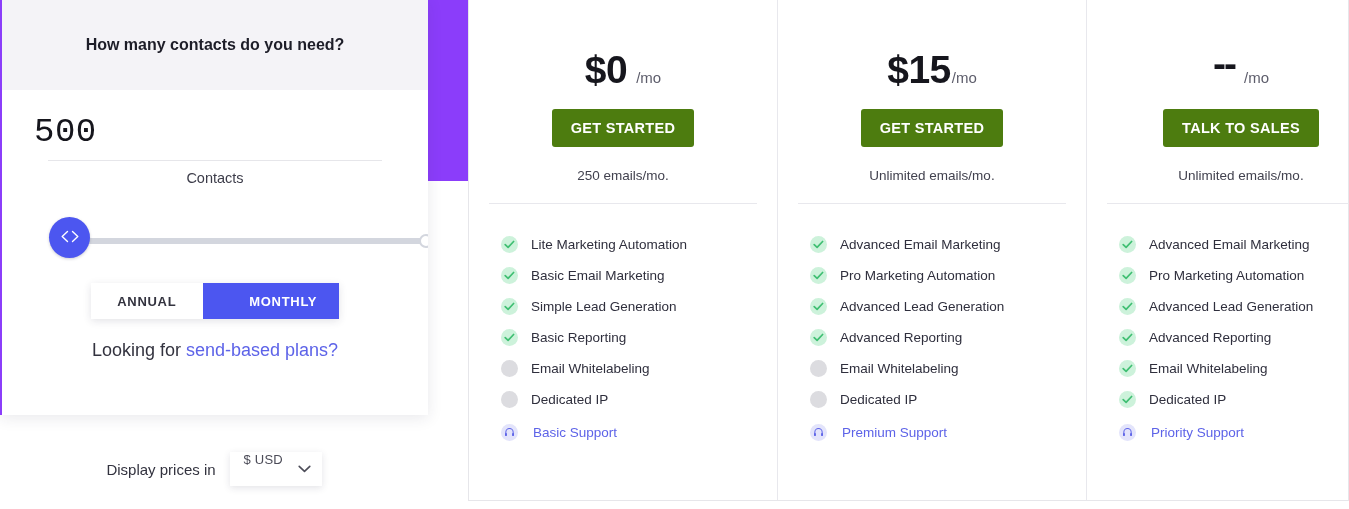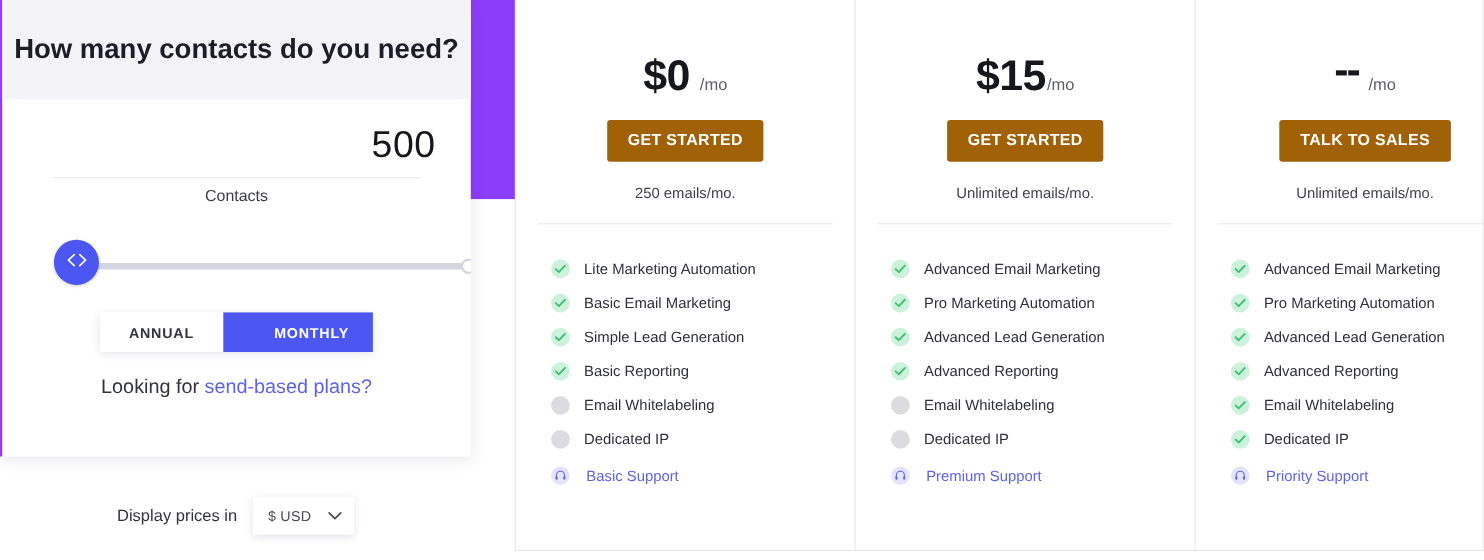--- a/index.html
+++ b/index.html
@@ -66,21 +66,21 @@
   .price-period {
     font-size: 15px;
     color: #5d5d6b;
     font-weight: 400;
   }
   .price-period.gap { margin-left: 9px; }
   .price-period.nogap { margin-left: 1px; }
 
   .cta-button {
     margin-top: 15px;
-    background: #a16207;
+    background: #4d7c0f;
     color: #ffffff;
     border: none;
     border-radius: 3px;
     font-family: "Liberation Sans", sans-serif;
     font-size: 14.5px;
     font-weight: 700;
     letter-spacing: 0.3px;
     padding: 11px 19px;
     cursor: pointer;
     white-space: nowrap;
@@ -140,33 +140,34 @@
     overflow: hidden;
   }
   .calc-header {
     height: 90px;
     background: #f4f3f7;
     display: flex;
     align-items: center;
     justify-content: center;
   }
   .calc-title {
-    font-size: 25px;
+    font-size: 16px;
     font-weight: 700;
     color: #1d1d28;
   }
   .calc-body { padding: 0 32px; }
 
   .contacts-value {
     margin-top: 23px;
-    text-align: right;
+    text-align: left;
     font-size: 34px;
     font-weight: 400;
     color: #16161d;
     letter-spacing: 0.5px;
+    font-family: Liberation Mono, monospace;
   }
   .contacts-rule {
     margin: 9px auto 0;
     width: 334px;
     height: 1px;
     background: #e6e6ea;
   }
   .contacts-label {
     margin-top: 9px;
     text-align: center;
@@ -253,21 +254,20 @@
     font-size: 15px;
     color: #33333f;
     margin-right: 14px;
   }
   .currency-select {
     position: relative;
     width: 92px; height: 34px;
     background: #ffffff;
     box-shadow: 0 2px 7px rgba(40,40,70,0.13);
     display: flex;
-    align-items: center;
     cursor: pointer;
   }
   .currency-value {
     font-size: 13px;
     color: #4c4c58;
     padding-left: 14px;
     letter-spacing: 0.2px;
   }
   .currency-chevron {
     position: absolute;

